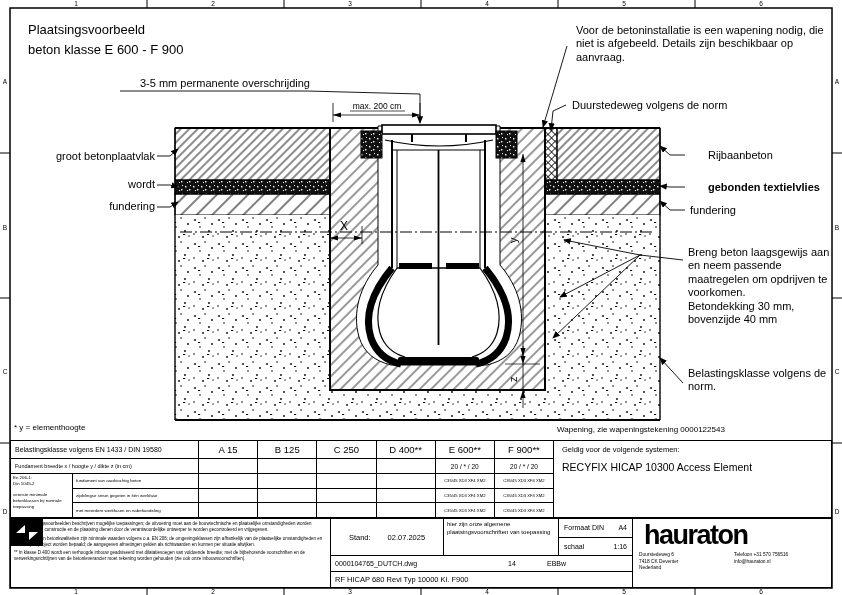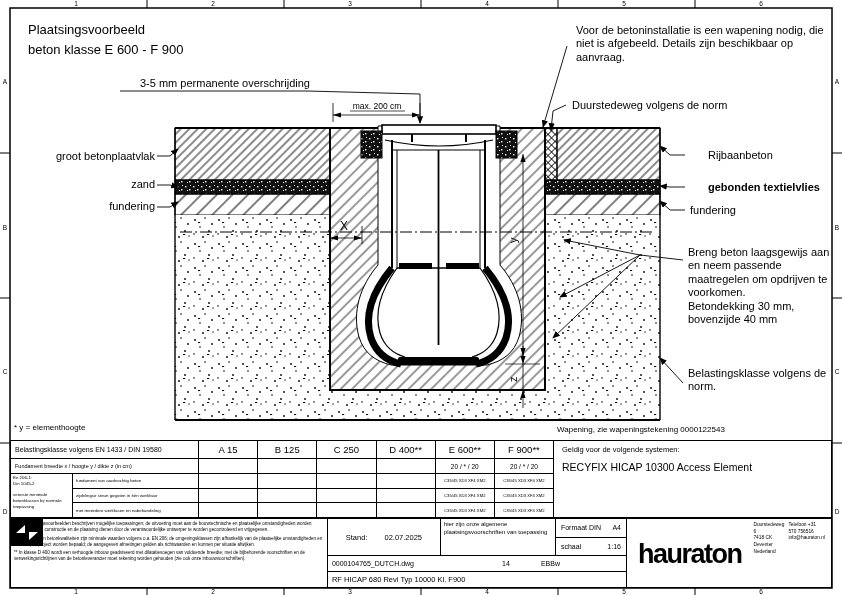--- a/index.html
+++ b/index.html
@@ -51,21 +51,21 @@
   .tb-note{width:115px;border-right:1px solid #000;padding:2px 3px;font-size:6px;line-height:1.3;}
   .tb-fmt{flex:1;display:flex;flex-direction:column;}
   .tb-fmtrow{flex:1;display:flex;align-items:center;justify-content:space-between;
              padding:0 5px;font-size:7px;border-bottom:1px solid #000;}
   .tb-fmtrow:last-child{border-bottom:none;}
   .tb-rowB{height:16px;display:flex;align-items:center;border-bottom:1px solid #000;font-size:7px;}
   .tb-file{flex:1;padding-left:4px;}
   .tb-page{width:70px;text-align:center;}
   .tb-auth{width:85px;}
   .tb-rowC{flex:1;display:flex;align-items:center;padding-left:4px;font-size:7.5px;}
-  .tb-brand{flex:1;display:flex;flex-direction:row;}
+  .tb-brand{flex:1;display:flex;flex-direction:column;}
   .brandrow{display:flex;align-items:center;gap:5px;padding:3px 6px 0 6px;}
   .brandtxt{font-size:27px;font-weight:bold;letter-spacing:-1.5px;line-height:1;}
   .addrrow{display:flex;padding:3px 6px;font-size:4.8px;line-height:1.4;gap:4px;}
   .addrrow>div{flex:1;}
 </style>
 </head>
 <body>
 
 <div class="sheet">
 
@@ -249,21 +249,21 @@
     <path d="M683,383 L660,358" marker-end="url(#arr)"></path>
   </g>
 </svg>
 
 <div class="lbl f13 pre" style="left:28px;top:20px;">Plaatsingsvoorbeeld
 beton klasse E 600 - F 900</div>
 <div class="lbl f11" style="left:576px;top:24px;width:256px;">Voor de betoninstallatie is een wapening nodig, die niet is afgebeeld. Details zijn beschikbaar op aanvraag.</div>
 <div class="lbl f11" style="left:122px;top:77px;margin-left:18px;">3-5 mm permanente overschrijding</div>
 <div class="lbl f11" style="left:572px;top:99px;">Duurstedeweg volgens de norm</div>
 <div class="lbl f11 ra" style="left:18px;top:150px;width:137px;">groot betonplaatvlak</div>
-<div class="lbl f11 ra" style="left:18px;top:178px;width:137px;">zand</div>
+<div class="lbl f11 ra" style="left:18px;top:178px;width:137px;">wordt</div>
 <div class="lbl f11 ra" style="left:18px;top:200px;width:137px;">fundering</div>
 <div class="lbl f11" style="left:708px;top:149px;">Rijbaanbeton</div>
 <div class="lbl f11" style="left:708px;top:181px;font-weight:bold;">gebonden textielvlies</div>
 <div class="lbl f11" style="left:690px;top:204px;">fundering</div>
 <div class="lbl f11 pre" style="left:688px;top:246px;width:148px;">Breng beton laagsgewijs aan en neem passende maatregelen om opdrijven te voorkomen.
 Betondekking 30 mm, bovenzijde 40 mm</div>
 <div class="lbl f11" style="left:688px;top:367px;width:148px;">Belastingsklasse volgens de norm.</div>
 <div class="lbl f8" style="left:14px;top:423px;">* y = elementhoogte</div>
 <div class="lbl f8" style="left:557px;top:425px;">Wapening, zie wapeningstekening 0000122543</div>
 

